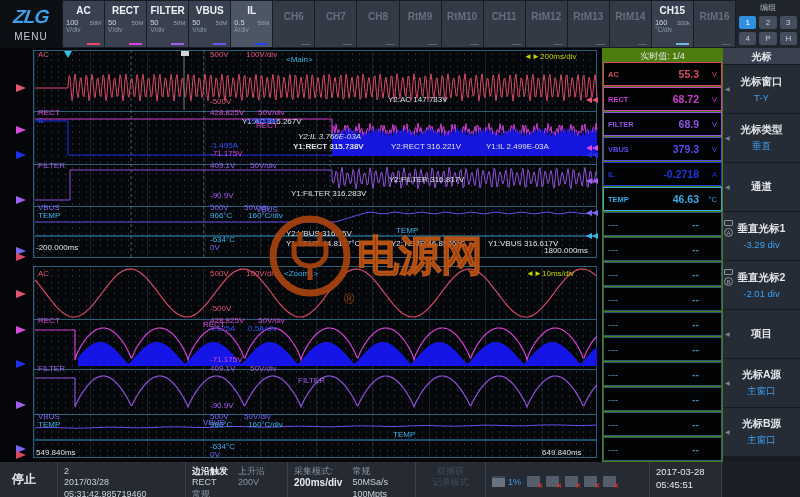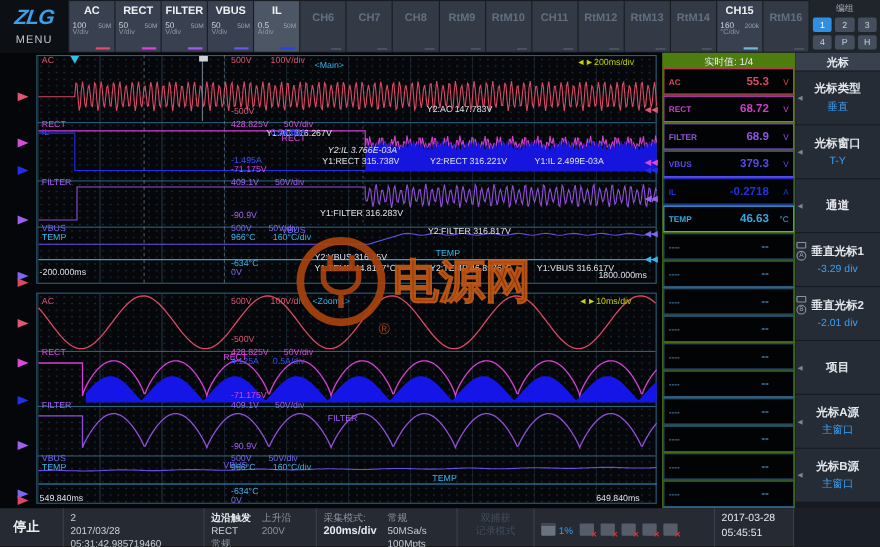--- a/index.html
+++ b/index.html
@@ -271,29 +271,29 @@
     <span class="lb c-re" style="left: 38px; top: 61px;">RECT</span>
     <span class="lb c-re" style="left: 210px; top: 61px;">428.825V</span>
     <span class="lb c-re" style="left: 258px; top: 61px;">50V/div</span>
     <span class="lb c-il" style="left: 38px; top: 69px;">IL</span>
     <span class="lb c-il" style="left: 210px; top: 69px; margin-left: 43px;">3.505A</span>
     <span class="lb c-il" style="left: 246px; top: 69px;">0.5A/div</span>
     <span class="lb c-re" style="left: 256px; top: 74px;">RECT</span>
     <span class="lb c-il" style="left: 210px; top: 94px;">-1.495A</span>
     <span class="lb c-re" style="left: 210px; top: 102px;">-71.175V</span>
     <span class="lb c-wh" style="left: 298px; top: 85px; font-style: italic;">Y2:IL 3.766E-03A</span>
-    <span class="lb c-wh" style="left: 293px; top: 95px;">Y1:RECT 315.738V</span>
+    <span class="lb c-wh" style="left: 293px; top: 95px; font-weight: bold;">Y1:RECT 315.738V</span>
     <span class="lb c-wh" style="left: 391px; top: 95px;">Y2:RECT 316.221V</span>
     <span class="lb c-wh" style="left: 486px; top: 95px;">Y1:IL 2.499E-03A</span>
     <span class="lb c-fi" style="left: 38px; top: 114px;">FILTER</span>
     <span class="lb c-fi" style="left: 210px; top: 114px;">409.1V</span>
     <span class="lb c-fi" style="left: 250px; top: 114px;">50V/div</span>
     <span class="lb c-fi" style="left: 210px; top: 144px;">-90.9V</span>
     <span class="lb c-wh" style="left: 291px; top: 142px;">Y1:FILTER 316.283V</span>
-    <span class="lb c-wh" style="left: 389px; top: 159px;">Y2:FILTER 316.817V</span>
+    <span class="lb c-wh" style="left: 389px; top: 128px;">Y2:FILTER 316.817V</span>
     <span class="lb c-vb" style="left: 38px; top: 156px;">VBUS</span>
     <span class="lb c-vb" style="left: 210px; top: 156px;">500V</span>
     <span class="lb c-vb" style="left: 244px; top: 156px;">50V/div</span>
     <span class="lb c-te" style="left: 38px; top: 164px;">TEMP</span>
     <span class="lb c-te" style="left: 210px; top: 164px;">966°C</span>
     <span class="lb c-te" style="left: 248px; top: 164px;">160°C/div</span>
     <span class="lb c-vb" style="left: 256px; top: 158px;">VBUS</span>
     <span class="lb c-wh" style="left: 286px; top: 182px;">Y2:VBUS 316.75V</span>
     <span class="lb c-wh" style="left: 286px; top: 192px;">Y1:TEMP 44.8177°C</span>
     <span class="lb c-te" style="left: 396px; top: 179px;">TEMP</span>
@@ -420,27 +420,27 @@
         <span class="ru" style="color: rgb(75, 127, 163);"></span>
       </div>
     </div>
 </div>
 
 <div class="sidebar">
   <div class="stitle">光标</div>
   <div id="sidebar-items">
       <div class="sitem">
         <span class="sarrow">◀</span>
+        <div class="ilabel">光标窗口</div>
+        <div class="ivalue">T-Y</div>
+      </div>
+      <div class="sitem">
+        <span class="sarrow">◀</span>
         <div class="ilabel">光标类型</div>
         <div class="ivalue">垂直</div>
-      </div>
-      <div class="sitem">
-        <span class="sarrow">◀</span>
-        <div class="ilabel">光标窗口</div>
-        <div class="ivalue">T-Y</div>
       </div>
       <div class="sitem">
         <span class="sarrow">◀</span>
         <div class="ilabel">通道</div>
       </div>
       <div class="sitem">
         <span class="sicons">
           <span class="knob"></span>
           <span class="badge">A</span>
         </span>

